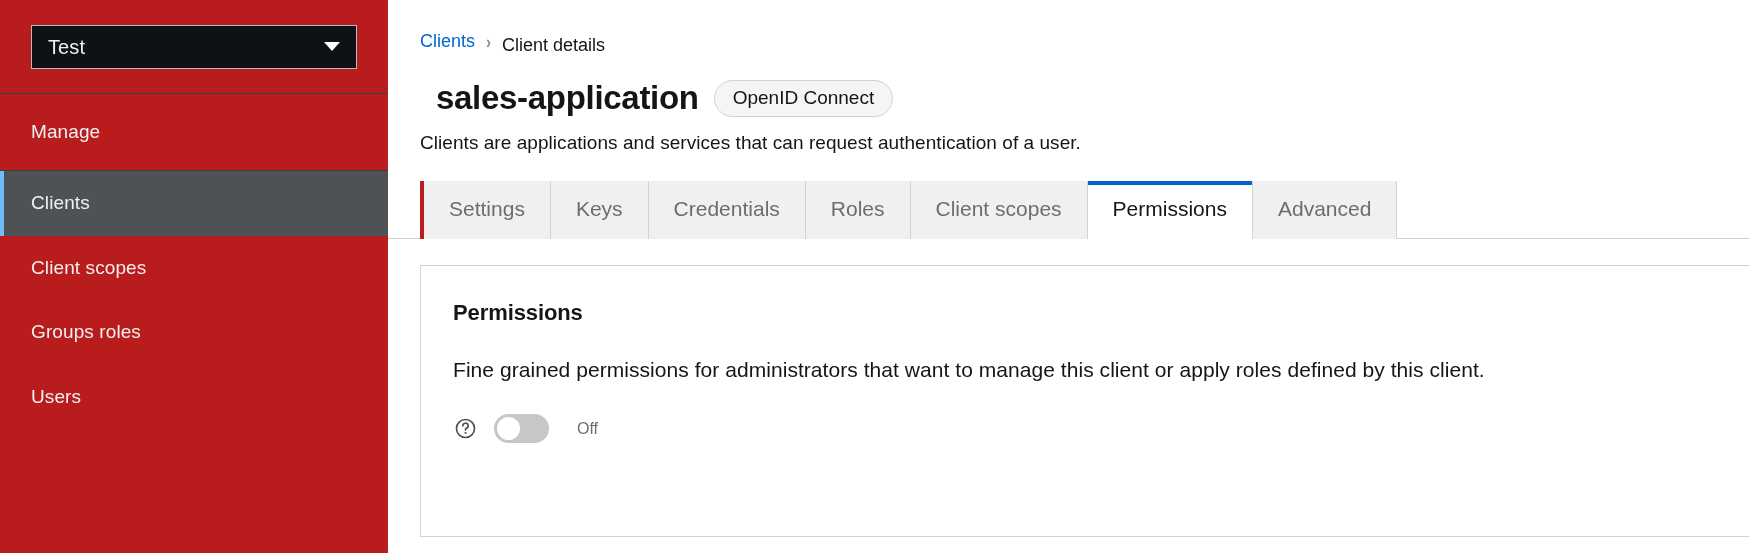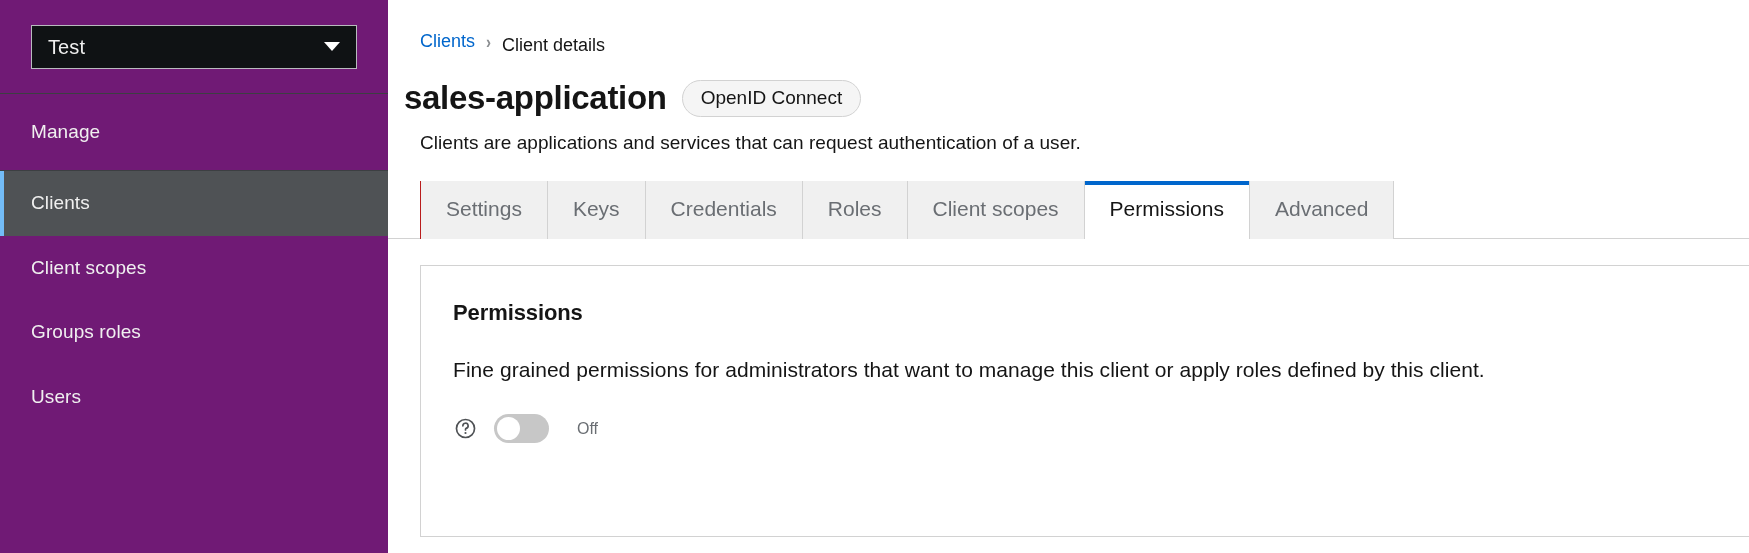--- a/index.html
+++ b/index.html
@@ -15,21 +15,21 @@
     width: 1749px;
     height: 553px;
     position: relative;
   }
 
   
   .sidebar {
     width: 388px;
     min-width: 388px;
     height: 553px;
-    background: #701a75;
+    background: #b91c1c;
     display: flex;
     flex-direction: column;
     position: relative;
     z-index: 5;
   }
   .realm-select-wrap {
     padding: 22px 31px 22px 31px;
     height: 93px;
     display: flex;
     align-items: center;
@@ -118,21 +118,21 @@
     font-size: 15px;
     font-weight: bold;
     transform: scaleY(1.2);
   }
   .bc-current { color: #151515; margin-top: 8px; }
 
   .title-row {
     display: flex;
     align-items: center;
     gap: 15px;
-    padding: 23px 0 0 16px;
+    padding: 23px 0 0 48px;
   }
   .page-title {
     font-size: 33px;
     font-weight: bold;
     color: #151515;
     letter-spacing: -0.3px;
   }
   .badge {
     border: 1px solid #d2d2d2;
     border-radius: 40px;
@@ -167,21 +167,21 @@
     position: relative;
     background: #f0f0f0;
     color: #6a6e73;
     font-size: 21px;
     padding: 15px 25px 17px 25px;
     cursor: pointer;
     border-right: 1px solid #d2d2d2;
     line-height: 1.25;
     z-index: 1;
   }
-  .tab:first-child { border-left: 1px solid #b91c1c; }
+  .tab:first-child { border-left: 4px solid #b91c1c; }
   .tab.active {
     background: #ffffff;
     color: #151515;
     border-right: 1px solid #d2d2d2;
   }
   .tab.active::before {
     content: "";
     position: absolute;
     top: 0; left: 0; right: 0;
     height: 4px;

